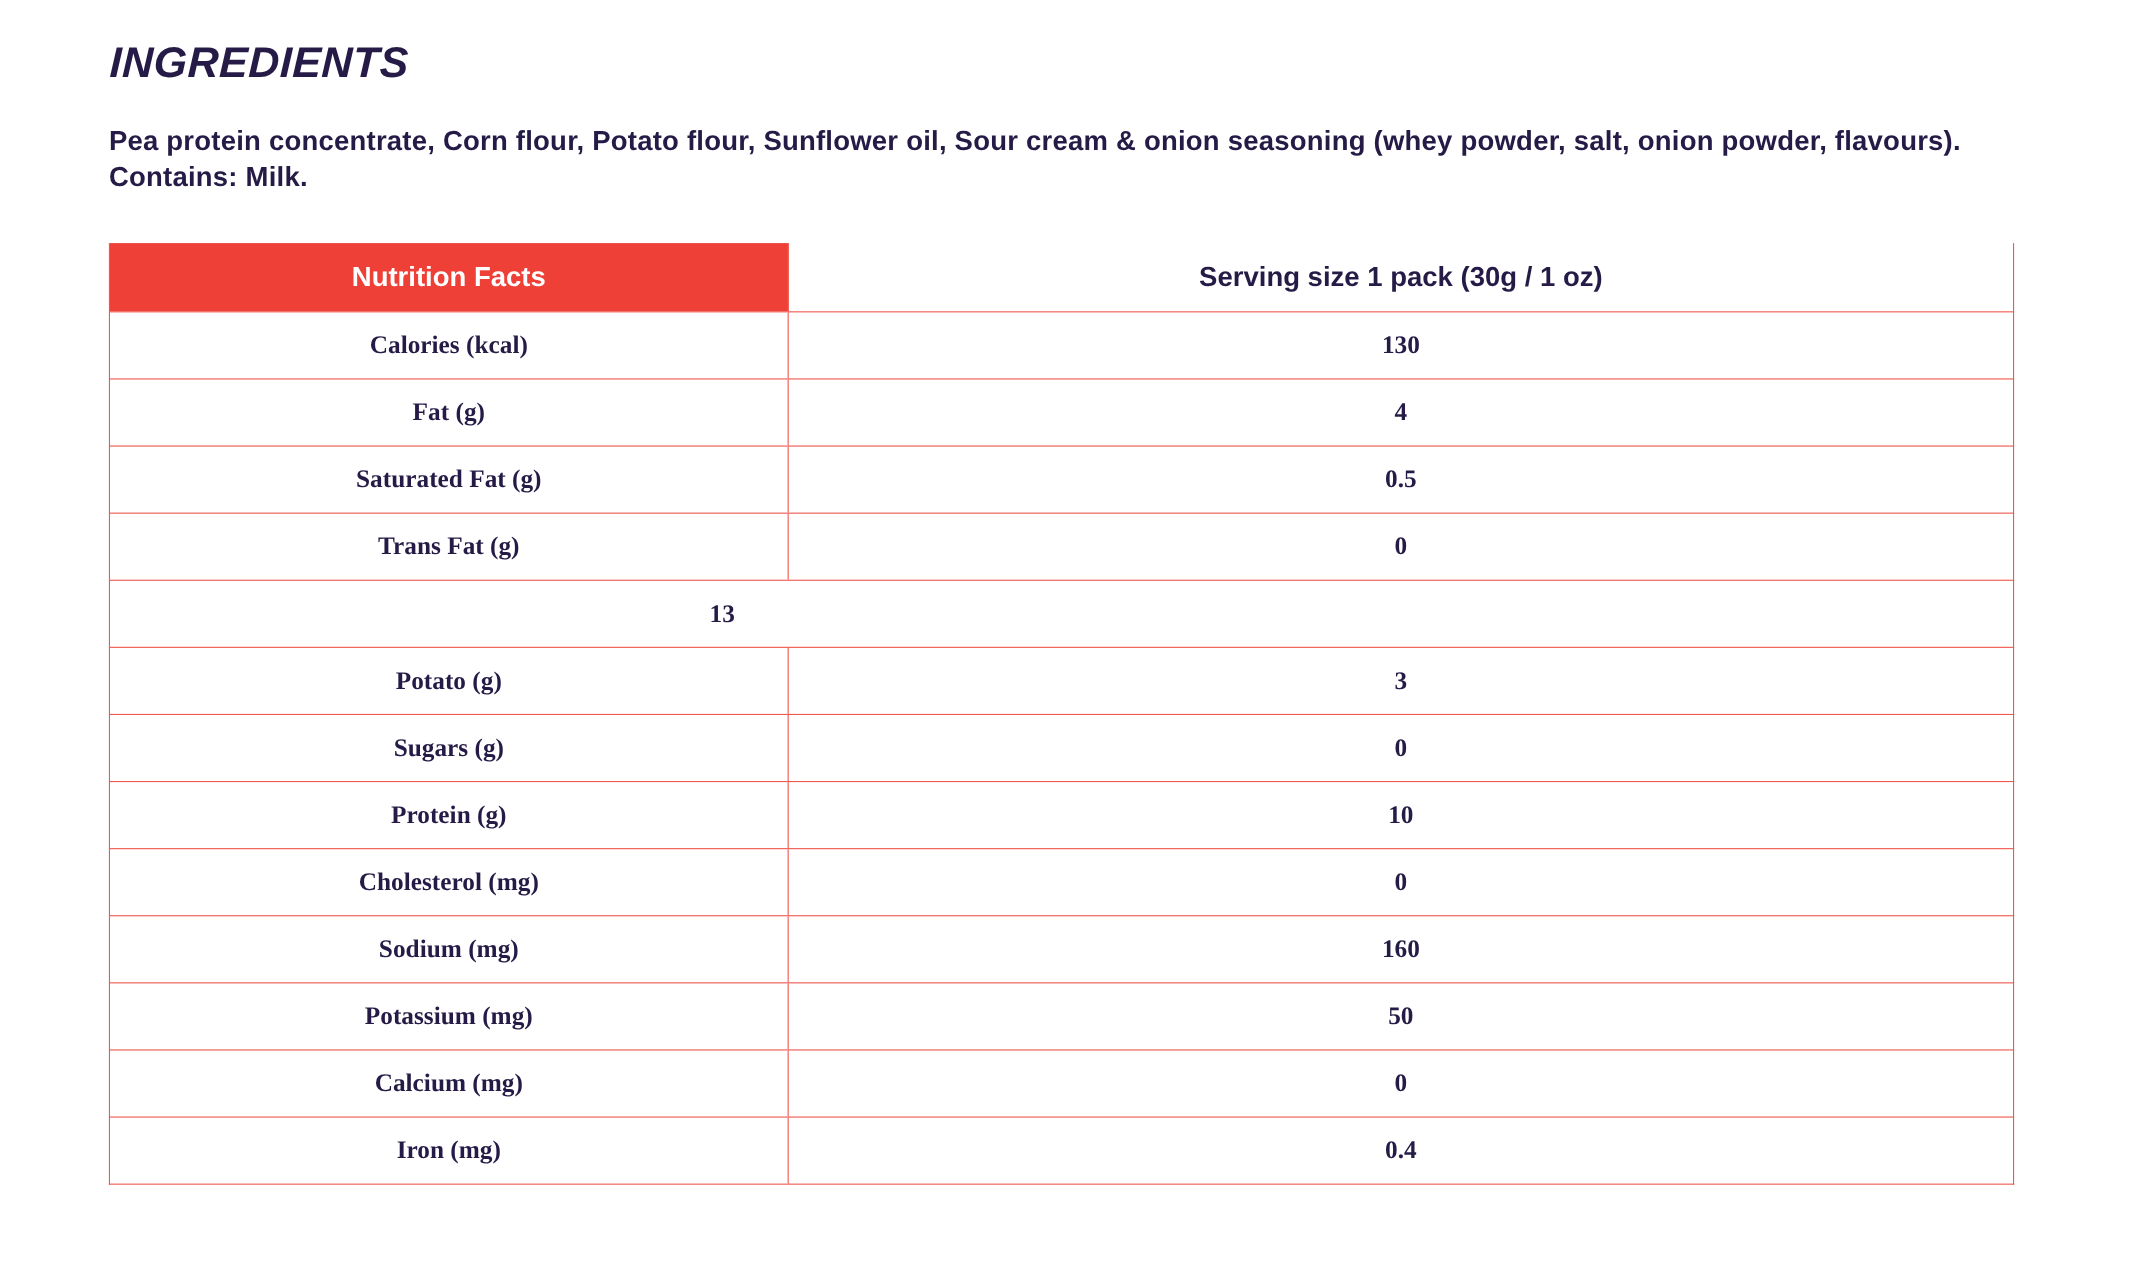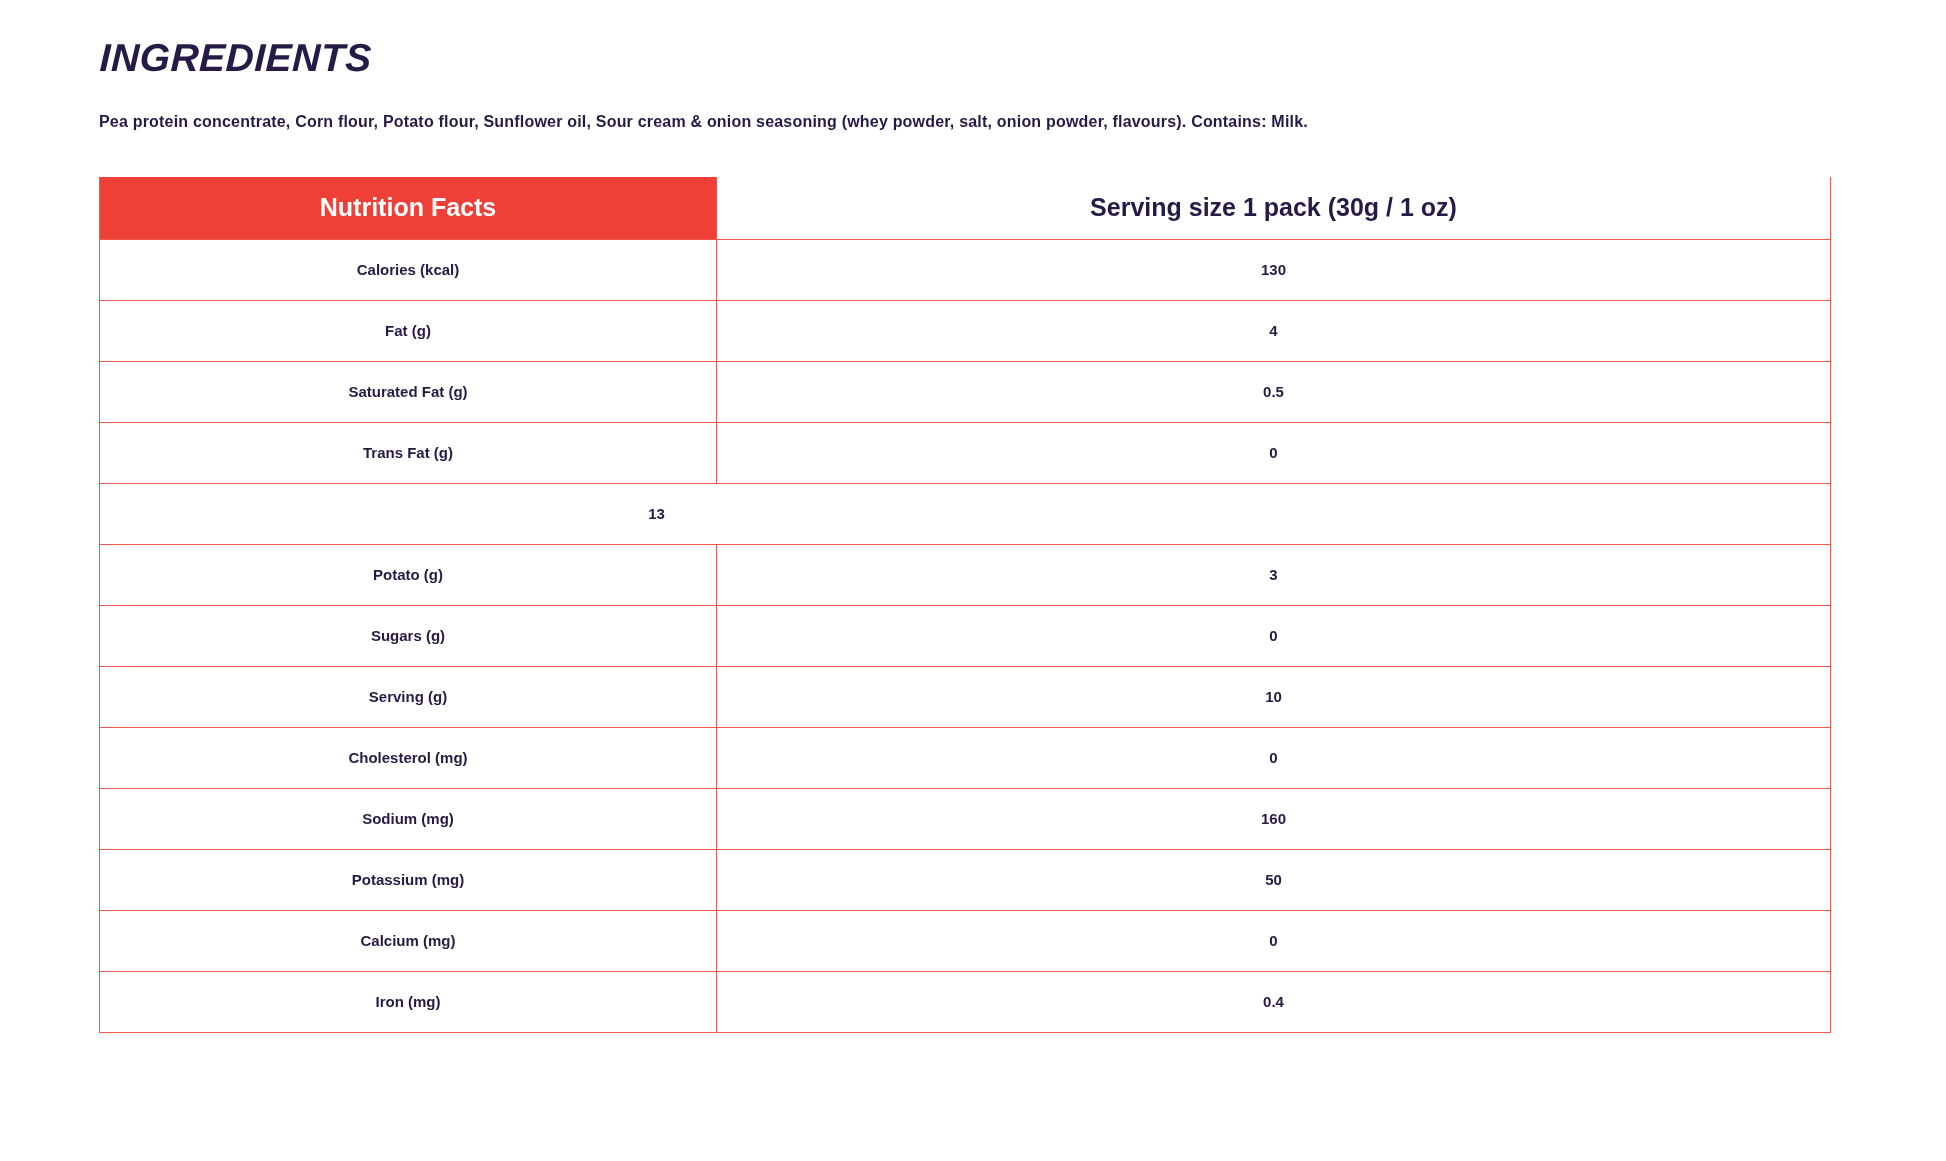--- a/index.html
+++ b/index.html
@@ -24,21 +24,21 @@
     font-size: 39px;
     font-weight: bold;
     font-style: italic;
     color: var(--navy);
     letter-spacing: 0.5px;
     transform: skewX(-2deg);
     transform-origin: left bottom;
   }
   .ingredients {
     margin-top: 32px;
-    font-size: 16px;
+    font-size: 25px;
     font-weight: bold;
     color: var(--navy);
     letter-spacing: 0.2px;
     line-height: 1.3;
   }
   .nutrition-table {
     margin-top: 44px;
     width: 1732px;
     border: 1px solid var(--border-red);
     border-top: none;
@@ -58,21 +58,21 @@
     font-weight: bold;
   }
   .cell.left  { width: 617px; border-right: 1px solid var(--border-red); }
   .cell.right { width: 1113px; }
   .header .cell { height: 62px; font-size: 25px; }
   .header .cell.left {
     background: var(--accent);
     color: var(--header-text);
     border-right: 1px solid var(--border-red);
   }
-  .data-row .cell { height: 60px; font-size: 15px; }
+  .data-row .cell { height: 60px; font-size: 23px; font-family: Liberation Serif, serif; }
 </style>
 </head>
 <body>
 
 <div class="page">
 
   <h1 class="heading">INGREDIENTS</h1>
 
   <p class="ingredients">Pea protein concentrate, Corn flour, Potato flour, Sunflower oil, Sour cream &amp; onion seasoning (whey powder, salt, onion powder, flavours). Contains: Milk.</p>
 
@@ -110,21 +110,21 @@
     <div class="cell left">Potato (g)</div>
     <div class="cell right">3</div>
   </div>
 
   <div class="t-row data-row">
     <div class="cell left">Sugars (g)</div>
     <div class="cell right">0</div>
   </div>
 
   <div class="t-row data-row">
-    <div class="cell left">Serving (g)</div>
+    <div class="cell left">Protein (g)</div>
     <div class="cell right">10</div>
   </div>
 
   <div class="t-row data-row">
     <div class="cell left">Cholesterol (mg)</div>
     <div class="cell right">0</div>
   </div>
 
   <div class="t-row data-row">
     <div class="cell left">Sodium (mg)</div>

